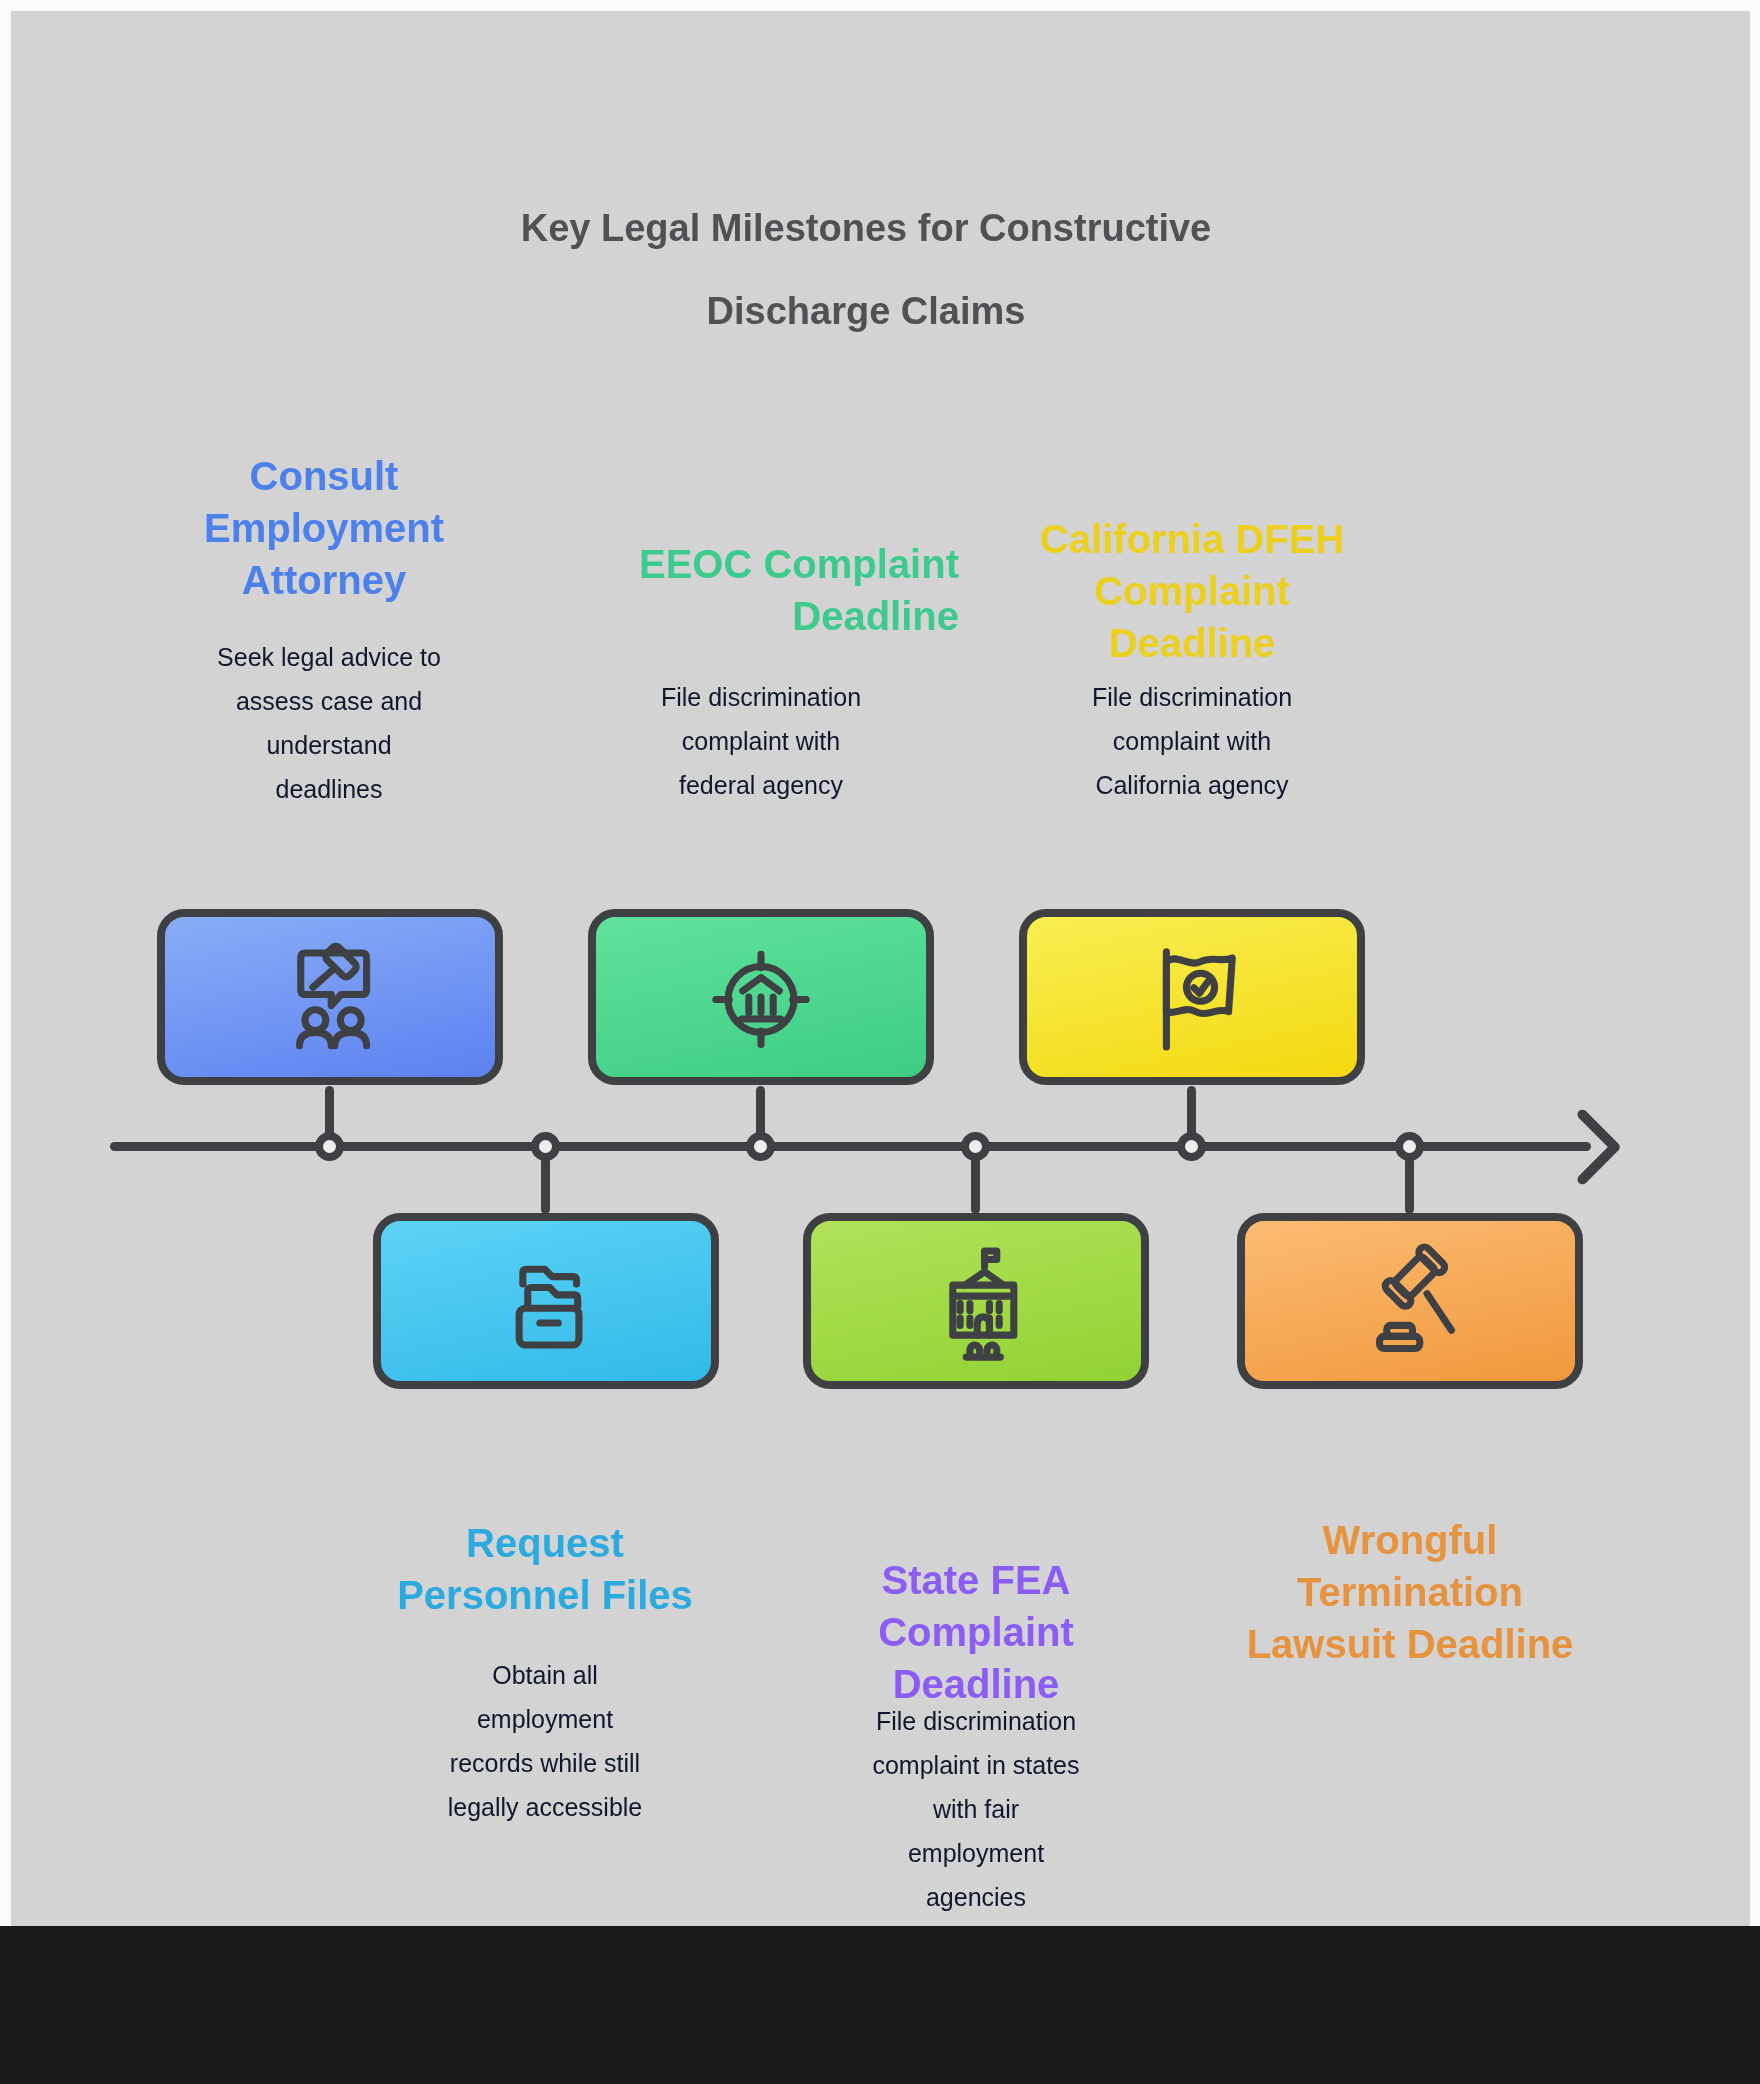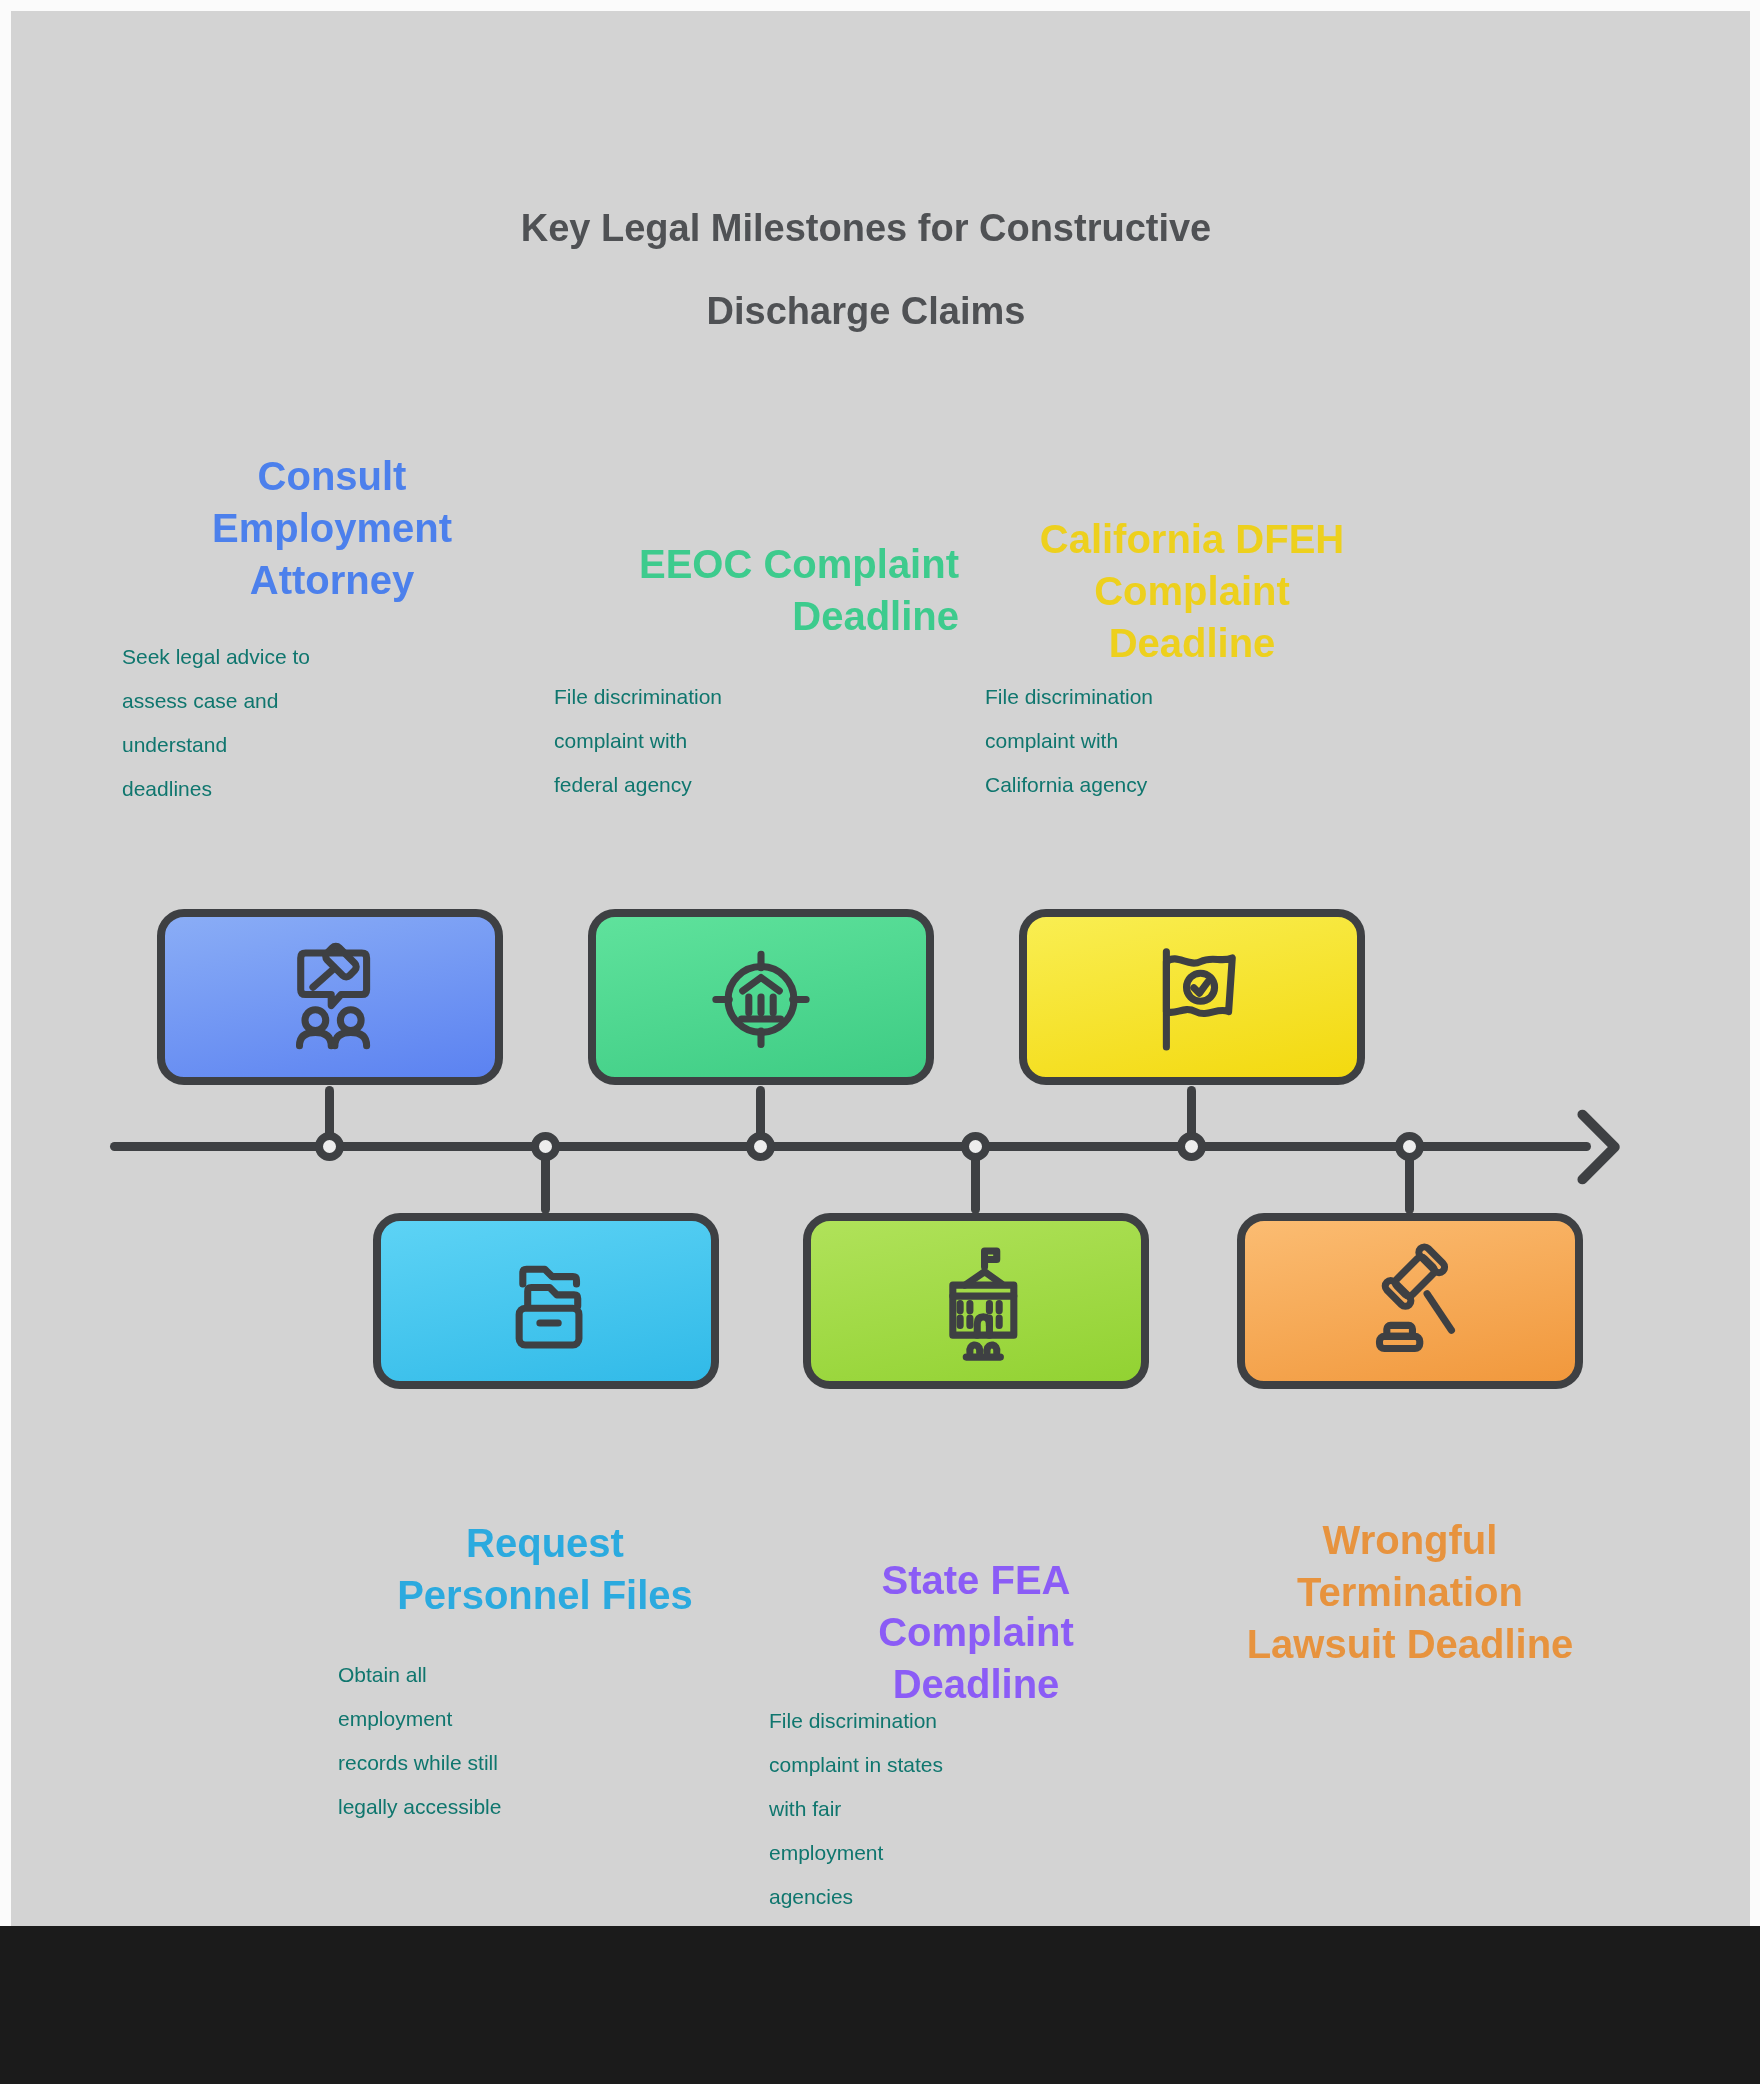--- a/index.html
+++ b/index.html
@@ -4,33 +4,33 @@
 <style>
   html,body{margin:0;padding:0;}
   body{font-family:"Liberation Sans","DejaVu Sans",sans-serif;}
   .canvas{position:relative;width:1761px;height:2085px;background:#fbfbfb;overflow:hidden;}
   .panel{position:absolute;left:10.8px;top:10.8px;width:1739px;height:1915px;background:#d3d3d3;}
   .footer-bar{position:absolute;left:0;top:1926px;width:1761px;height:158px;background:#1b1b1b;}
   .title{position:absolute;left:236px;top:187px;width:1260px;text-align:center;
          font-size:38px;line-height:83px;font-weight:bold;color:#4f5154;white-space:pre-line;}
   .heading{position:absolute;width:396px;text-align:center;font-weight:bold;
            font-size:40px;line-height:52px;white-space:pre-line;}
-  .desc{position:absolute;width:414px;text-align:left;font-size:21px;line-height:44px;
-        color:#0f766e;white-space:pre-line;}
+  .desc{position:absolute;width:414px;text-align:center;font-size:25px;line-height:44px;
+        color:#0f172a;white-space:pre-line;}
   .box{position:absolute;width:346px;height:176px;border:8px solid #3e4043;border-radius:27px;
        box-sizing:border-box;display:flex;align-items:center;justify-content:center;}
   .box svg{width:122px;height:122px;}
   .icon-stroke{fill:none;stroke:#3e4043;stroke-width:5.8;stroke-linecap:round;stroke-linejoin:round;}
   .vline{position:absolute;width:9px;background:#3e4043;border-radius:4.5px;}
   .tl-line{position:absolute;left:110px;top:1142px;width:1481px;height:9px;background:#3e4043;border-radius:4.5px;}
   .tl-arrow{position:absolute;left:1577px;top:1109px;width:45px;height:76px;}
   .node{position:absolute;top:1132px;width:29px;height:29px;border:8px solid #3e4043;border-radius:50%;
         background:#ededed;box-sizing:border-box;}
   
-  .h1{left:134px;top:450px;} .h2{left:347px;top:1517px;} .h3{left:563px;top:538px;}
+  .h1{left:126px;top:450px;} .h2{left:347px;top:1517px;} .h3{left:563px;top:538px;}
   .h4{left:778px;top:1514px;} .h5{left:994px;top:493px;margin-top:20px;} .h6{left:1212px;top:1514px;}
   .d1{left:122px;top:635px;} .d2{left:338px;top:1653px;} .d3{left:554px;top:675px;}
   .d4{left:769px;top:1699px;} .d5{left:985px;top:675px;} .d6{left:1203px;top:1696px;}
   .b1{left:157px;top:909px;} .b2{left:373px;top:1213px;} .b3{left:588px;top:909px;}
   .b4{left:803px;top:1213px;} .b5{left:1019px;top:909px;} .b6{left:1237px;top:1213px;}
   .v1{left:325px;top:1086px;height:61px;} .v3{left:756px;top:1086px;height:61px;}
   .v5{left:1187px;top:1086px;height:61px;} .v2{left:541px;top:1147px;height:67px;}
   .v4{left:971px;top:1147px;height:67px;} .v6{left:1405px;top:1147px;height:67px;}
   .n1{left:315px;} .n2{left:531px;} .n3{left:746px;} .n4{left:961px;} .n5{left:1177px;} .n6{left:1395px;}
   

